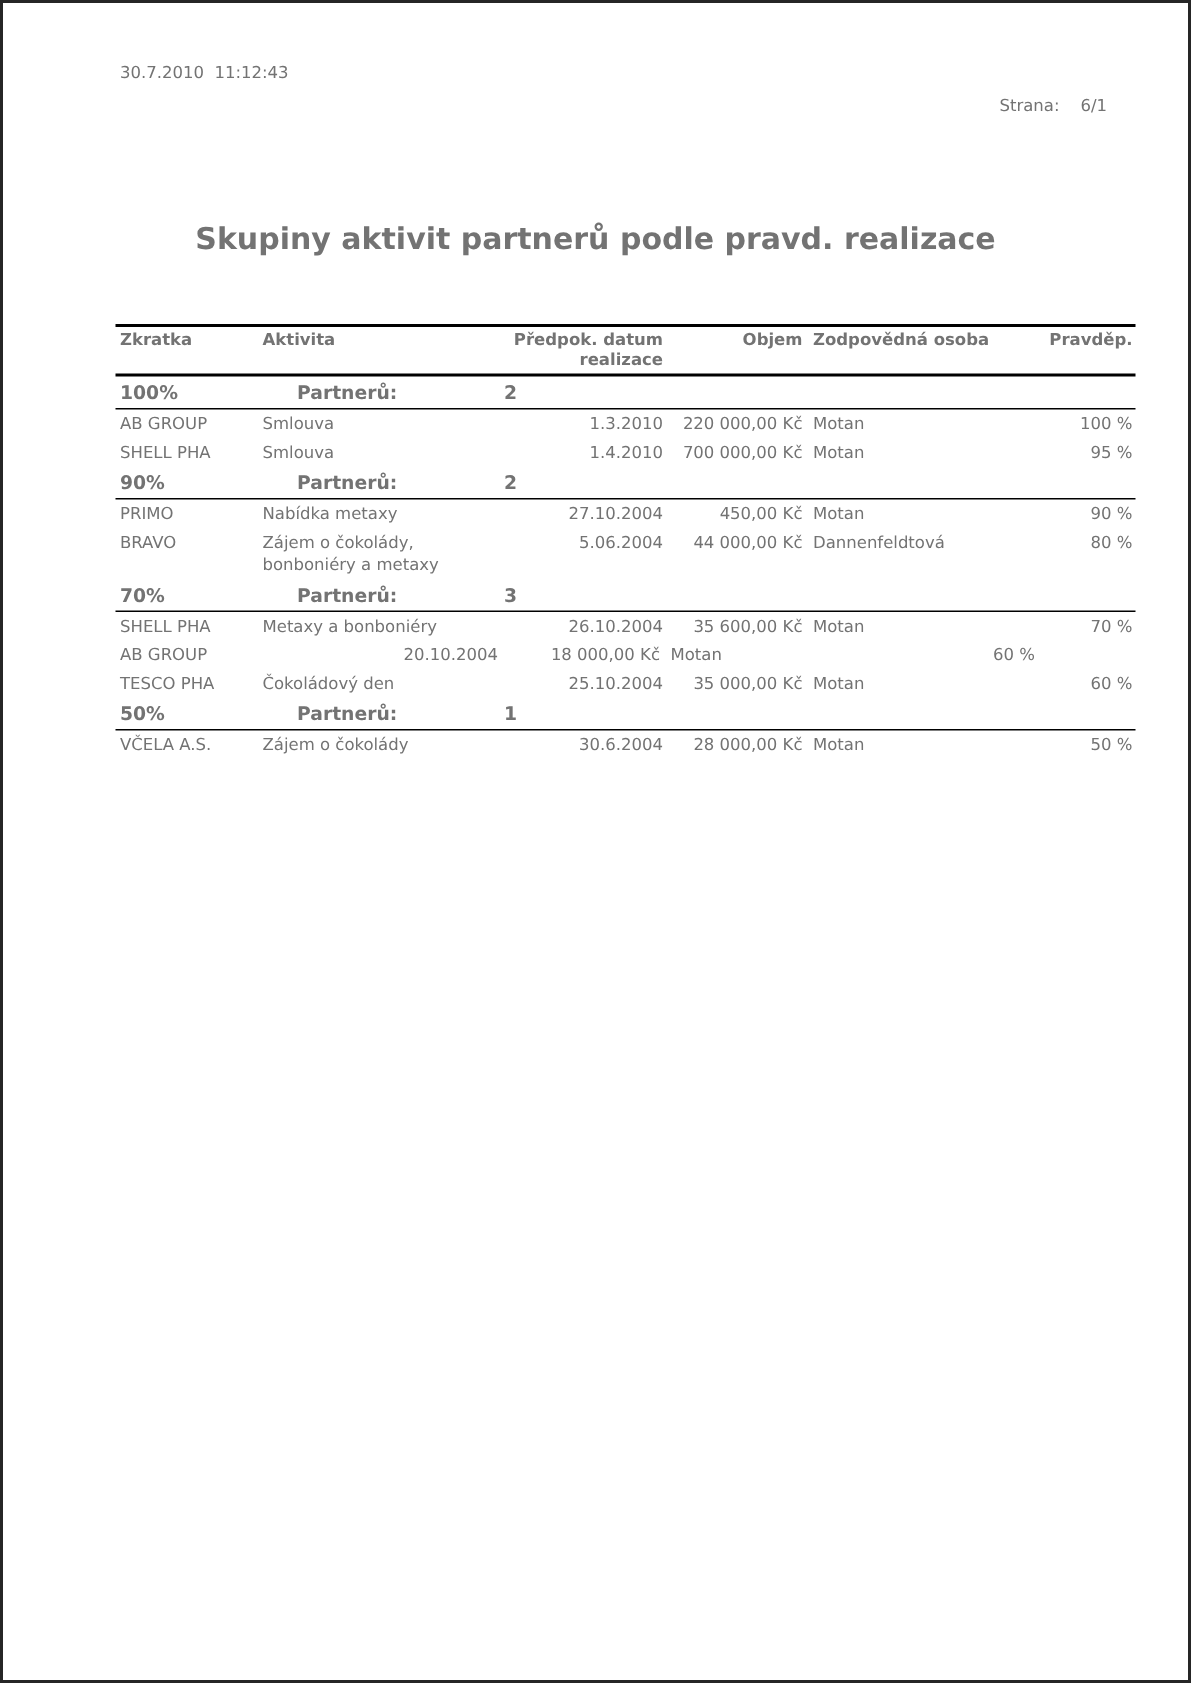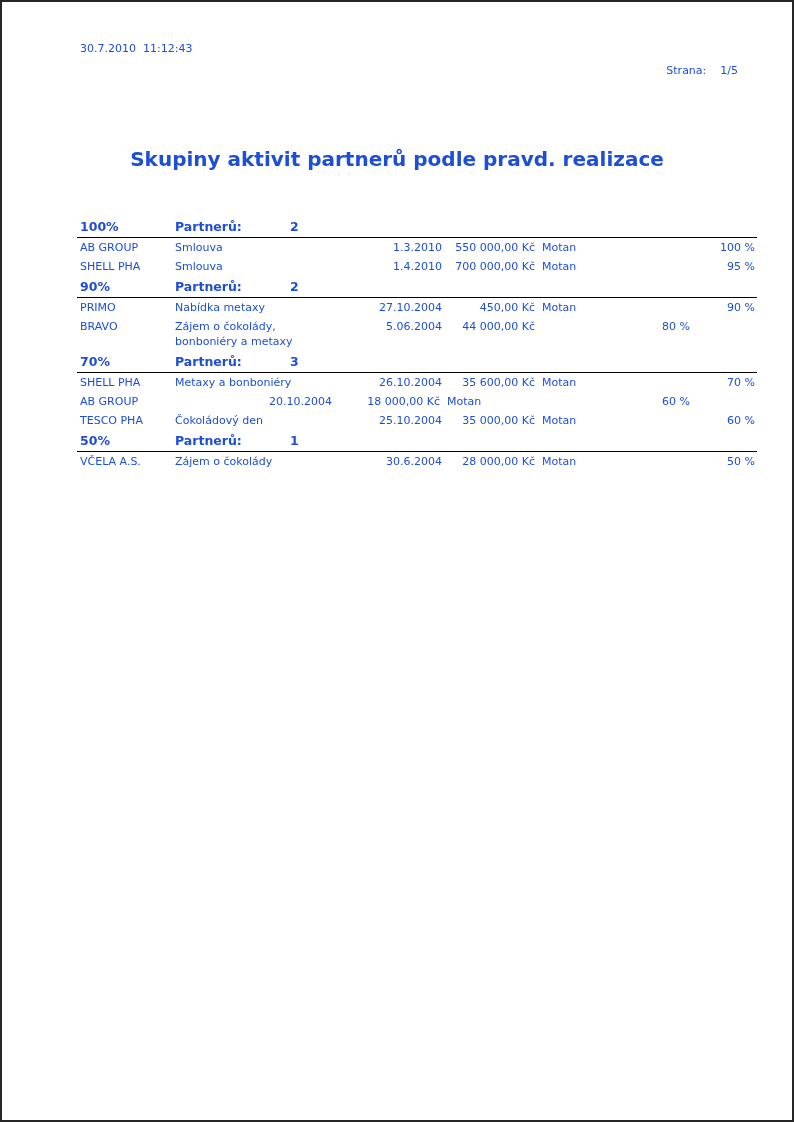--- a/index.html
+++ b/index.html
@@ -3,21 +3,21 @@
 <meta charset="utf-8">
 <style>
   html,body{margin:0;padding:0;background:#fff;}
   .page{
     position:relative;
     width:794px;height:1122px;
     box-sizing:border-box;
     border:2px solid #262626;
     background:#ffffff;
     font-family:"DejaVu Sans", sans-serif;
-    color:#1d4ed8;
+    color:#737373;
     overflow:hidden;
   }
   .meta{
     margin:36px 54px 0 78px;
     display:flex;justify-content:space-between;align-items:flex-start;
     font-size:11px;line-height:22px;
   }
   .meta-left div{white-space:pre;}
   .meta-right{white-space:pre;}
   .meta-right .pagenum{margin-left:14px;}
@@ -27,21 +27,21 @@
     font-size:20px;font-weight:bold;
     line-height:26px;
   }
   .table{
     width:680px;
     margin:44px 39px 0 75px;
     font-size:11px;
   }
   .row, .thead, .grow{display:grid;}
   .row, .thead{grid-template-columns:95px 160px 110px 95px 155px 65px;}
-  .grow{grid-template-columns:95px 118px 1fr;}
+  .grow{grid-template-columns:95px 118px 1fr;gap:23px;}
   .thead{
     border-top:2px solid #000;
     border-bottom:2px solid #000;
     font-weight:bold;
     padding:2px 0 3px 0;
     line-height:13px;
   }
   .grow{
     border-bottom:1px solid #000;
     font-weight:bold;
@@ -65,39 +65,50 @@
 </head>
 <body>
 
 <div class="page">
 
   <div class="meta">
     <div class="meta-left">
       <div>30.7.2010  11:12:43</div>
     </div>
     <div class="meta-right">
-      <span>Strana:</span><span class="pagenum">1/5</span>
+      <span>Strana:</span><span class="pagenum">6/1</span>
     </div>
   </div>
 
   <h1 class="title">Skupiny aktivit partnerů podle pravd. realizace</h1>
 
   <div class="table">
 
+    <div class="thead">
+      <div class="c c1 cell">Zkratka</div>
+      <div class="c c2 cell">Aktivita</div>
+      <div class="c c3 cell">
+        <div>Předpok. datum</div>
+        <div>realizace</div>
+      </div>
+      <div class="c c4 cell">Objem</div>
+      <div class="c c5 cell">Zodpovědná osoba</div>
+      <div class="c c6 cell">Pravděp.</div>
+    </div>
 
     <div class="grow">
       <div class="g1">100%</div>
       <div class="g2">Partnerů:</div>
       <div class="g3">2</div>
     </div>
     <div class="row">
       <div class="c c1 cell">AB GROUP</div>
       <div class="c c2 cell">Smlouva</div>
       <div class="c c3 cell">1.3.2010</div>
-      <div class="c c4 cell">550 000,00 Kč</div>
+      <div class="c c4 cell">220 000,00 Kč</div>
       <div class="c c5 cell">Motan</div>
       <div class="c c6 cell">100 %</div>
     </div>
     <div class="row">
       <div class="c c1 cell">SHELL PHA</div>
       <div class="c c2 cell">Smlouva</div>
       <div class="c c3 cell">1.4.2010</div>
       <div class="c c4 cell">700 000,00 Kč</div>
       <div class="c c5 cell">Motan</div>
       <div class="c c6 cell">95 %</div>
@@ -114,20 +125,21 @@
       <div class="c c3 cell">27.10.2004</div>
       <div class="c c4 cell">450,00 Kč</div>
       <div class="c c5 cell">Motan</div>
       <div class="c c6 cell">90 %</div>
     </div>
     <div class="row">
       <div class="c c1 cell">BRAVO</div>
       <div class="c c2 cell">Zájem o čokolády, bonboniéry a metaxy</div>
       <div class="c c3 cell">5.06.2004</div>
       <div class="c c4 cell">44 000,00 Kč</div>
+      <div class="c c5 cell">Dannenfeldtová</div>
       <div class="c c6 cell">80 %</div>
     </div>
 
     <div class="grow">
       <div class="g1">70%</div>
       <div class="g2">Partnerů:</div>
       <div class="g3">3</div>
     </div>
     <div class="row">
       <div class="c c1 cell">SHELL PHA</div>

